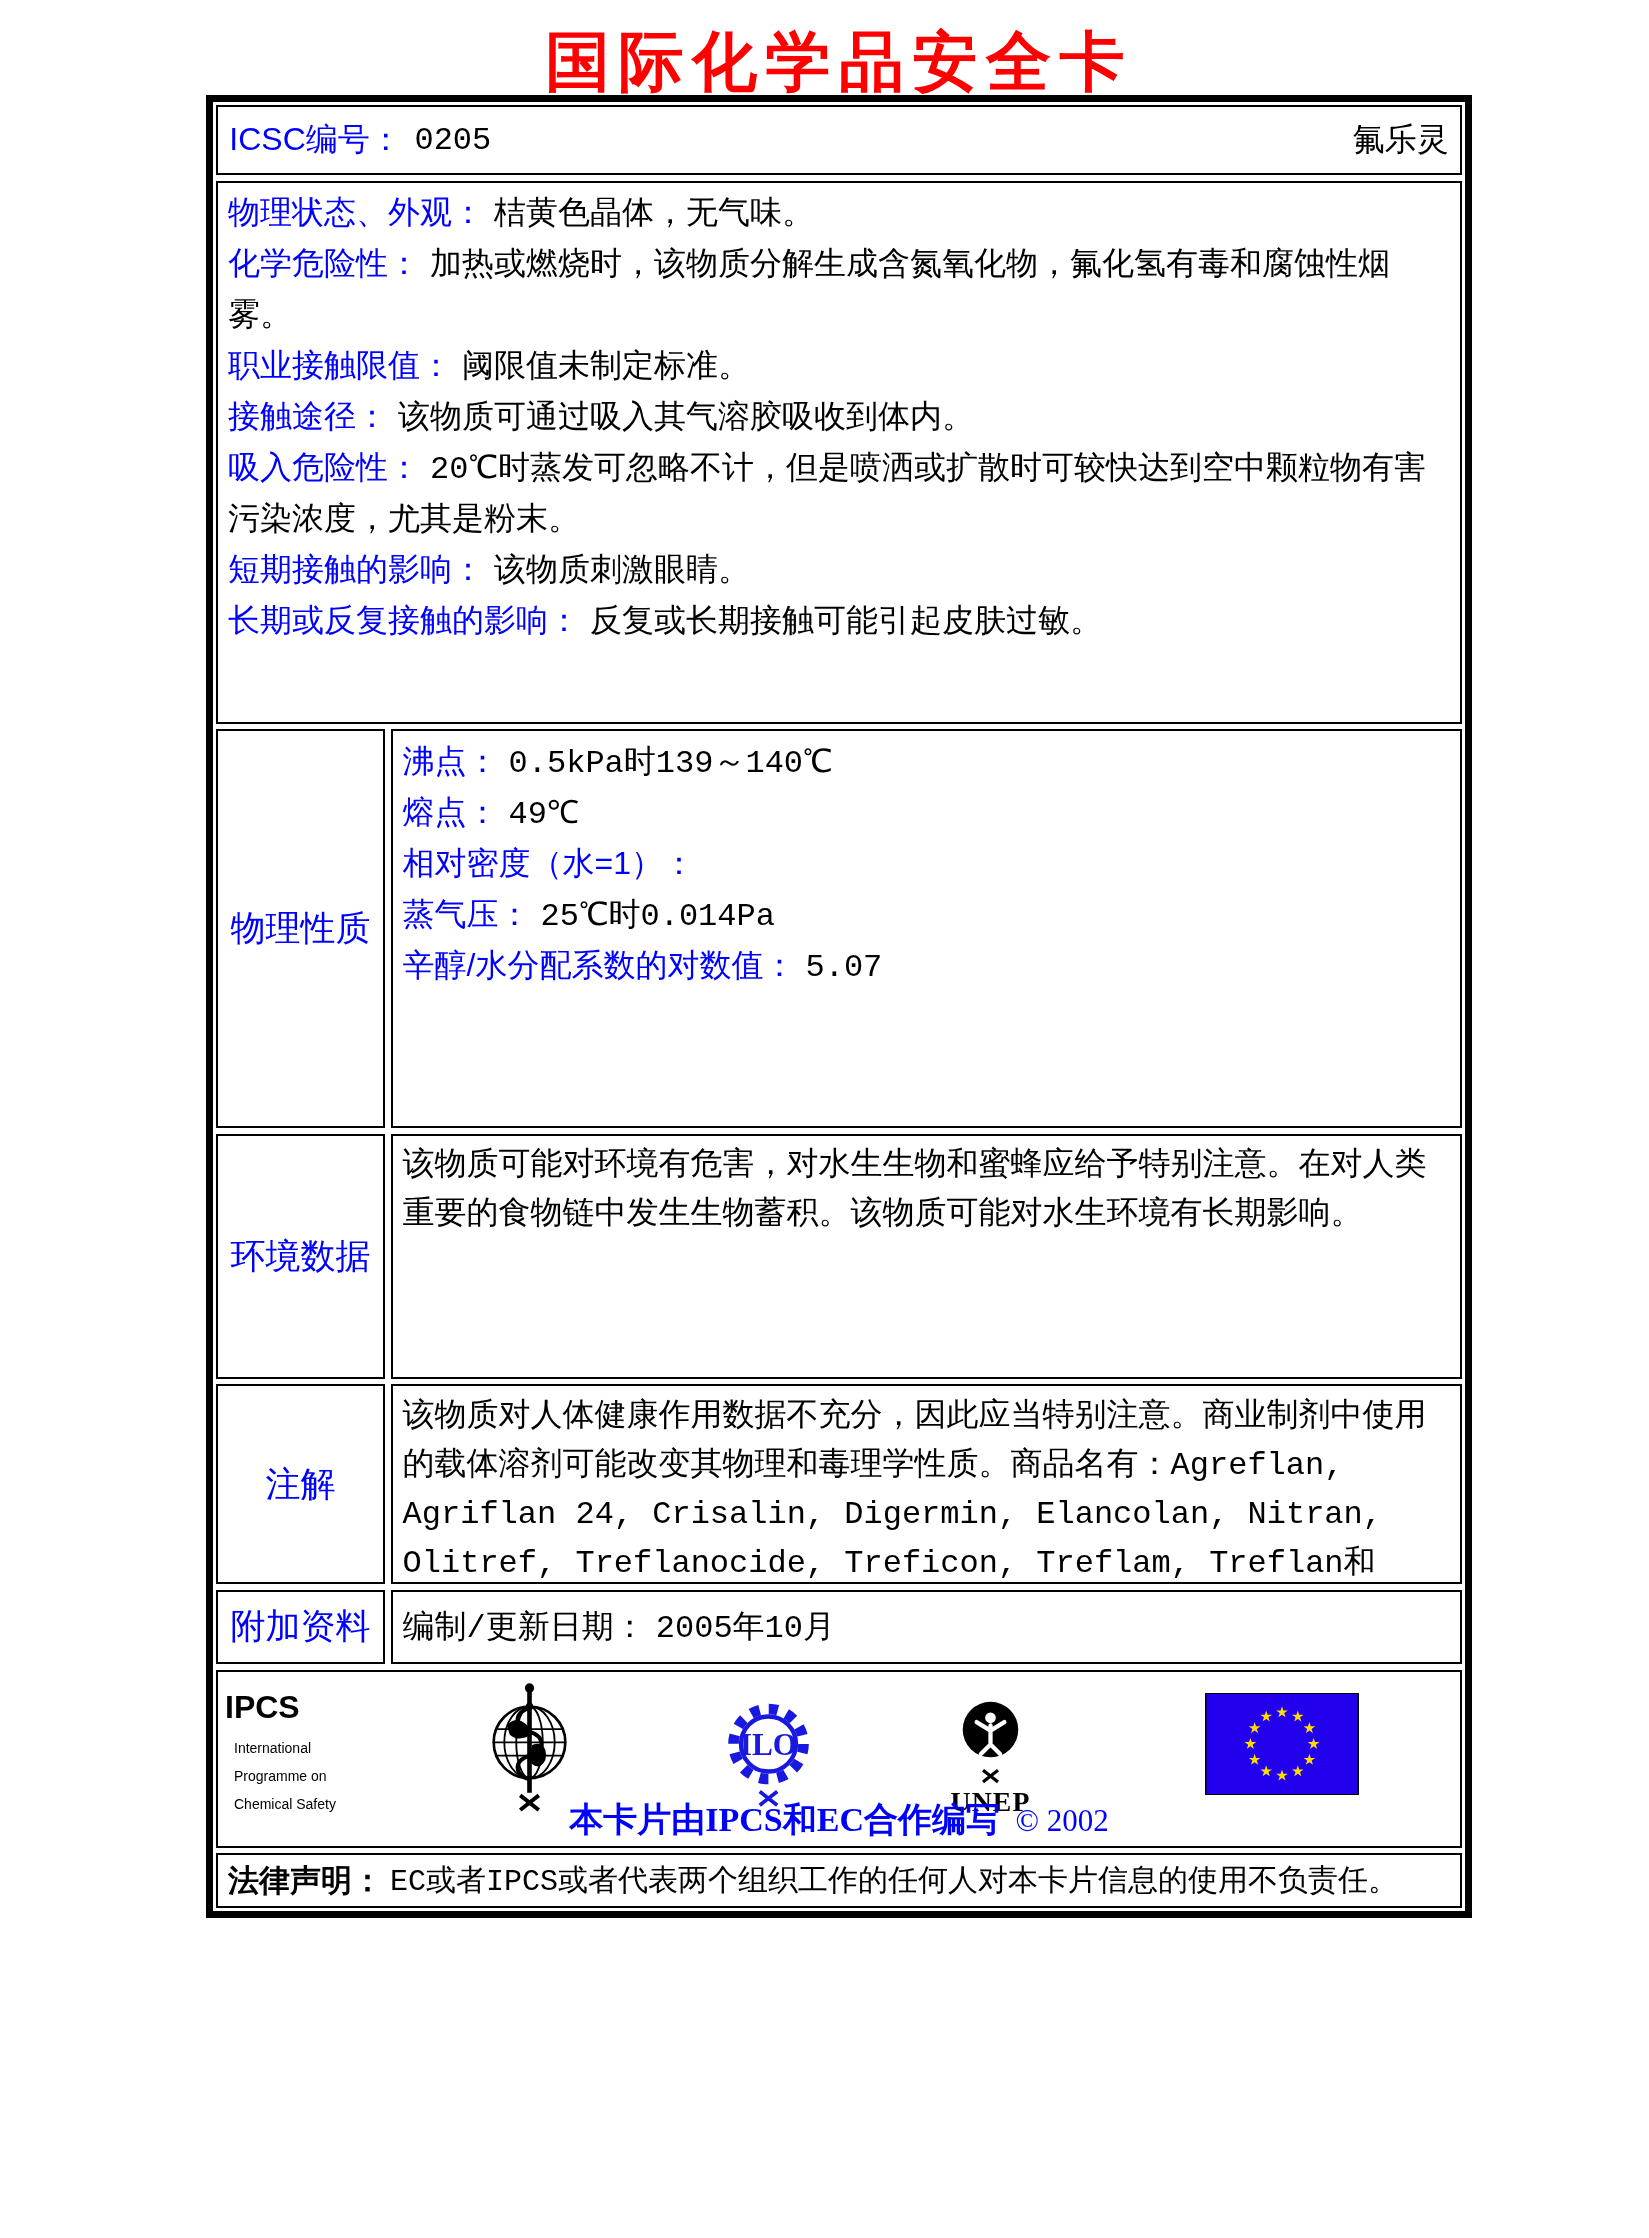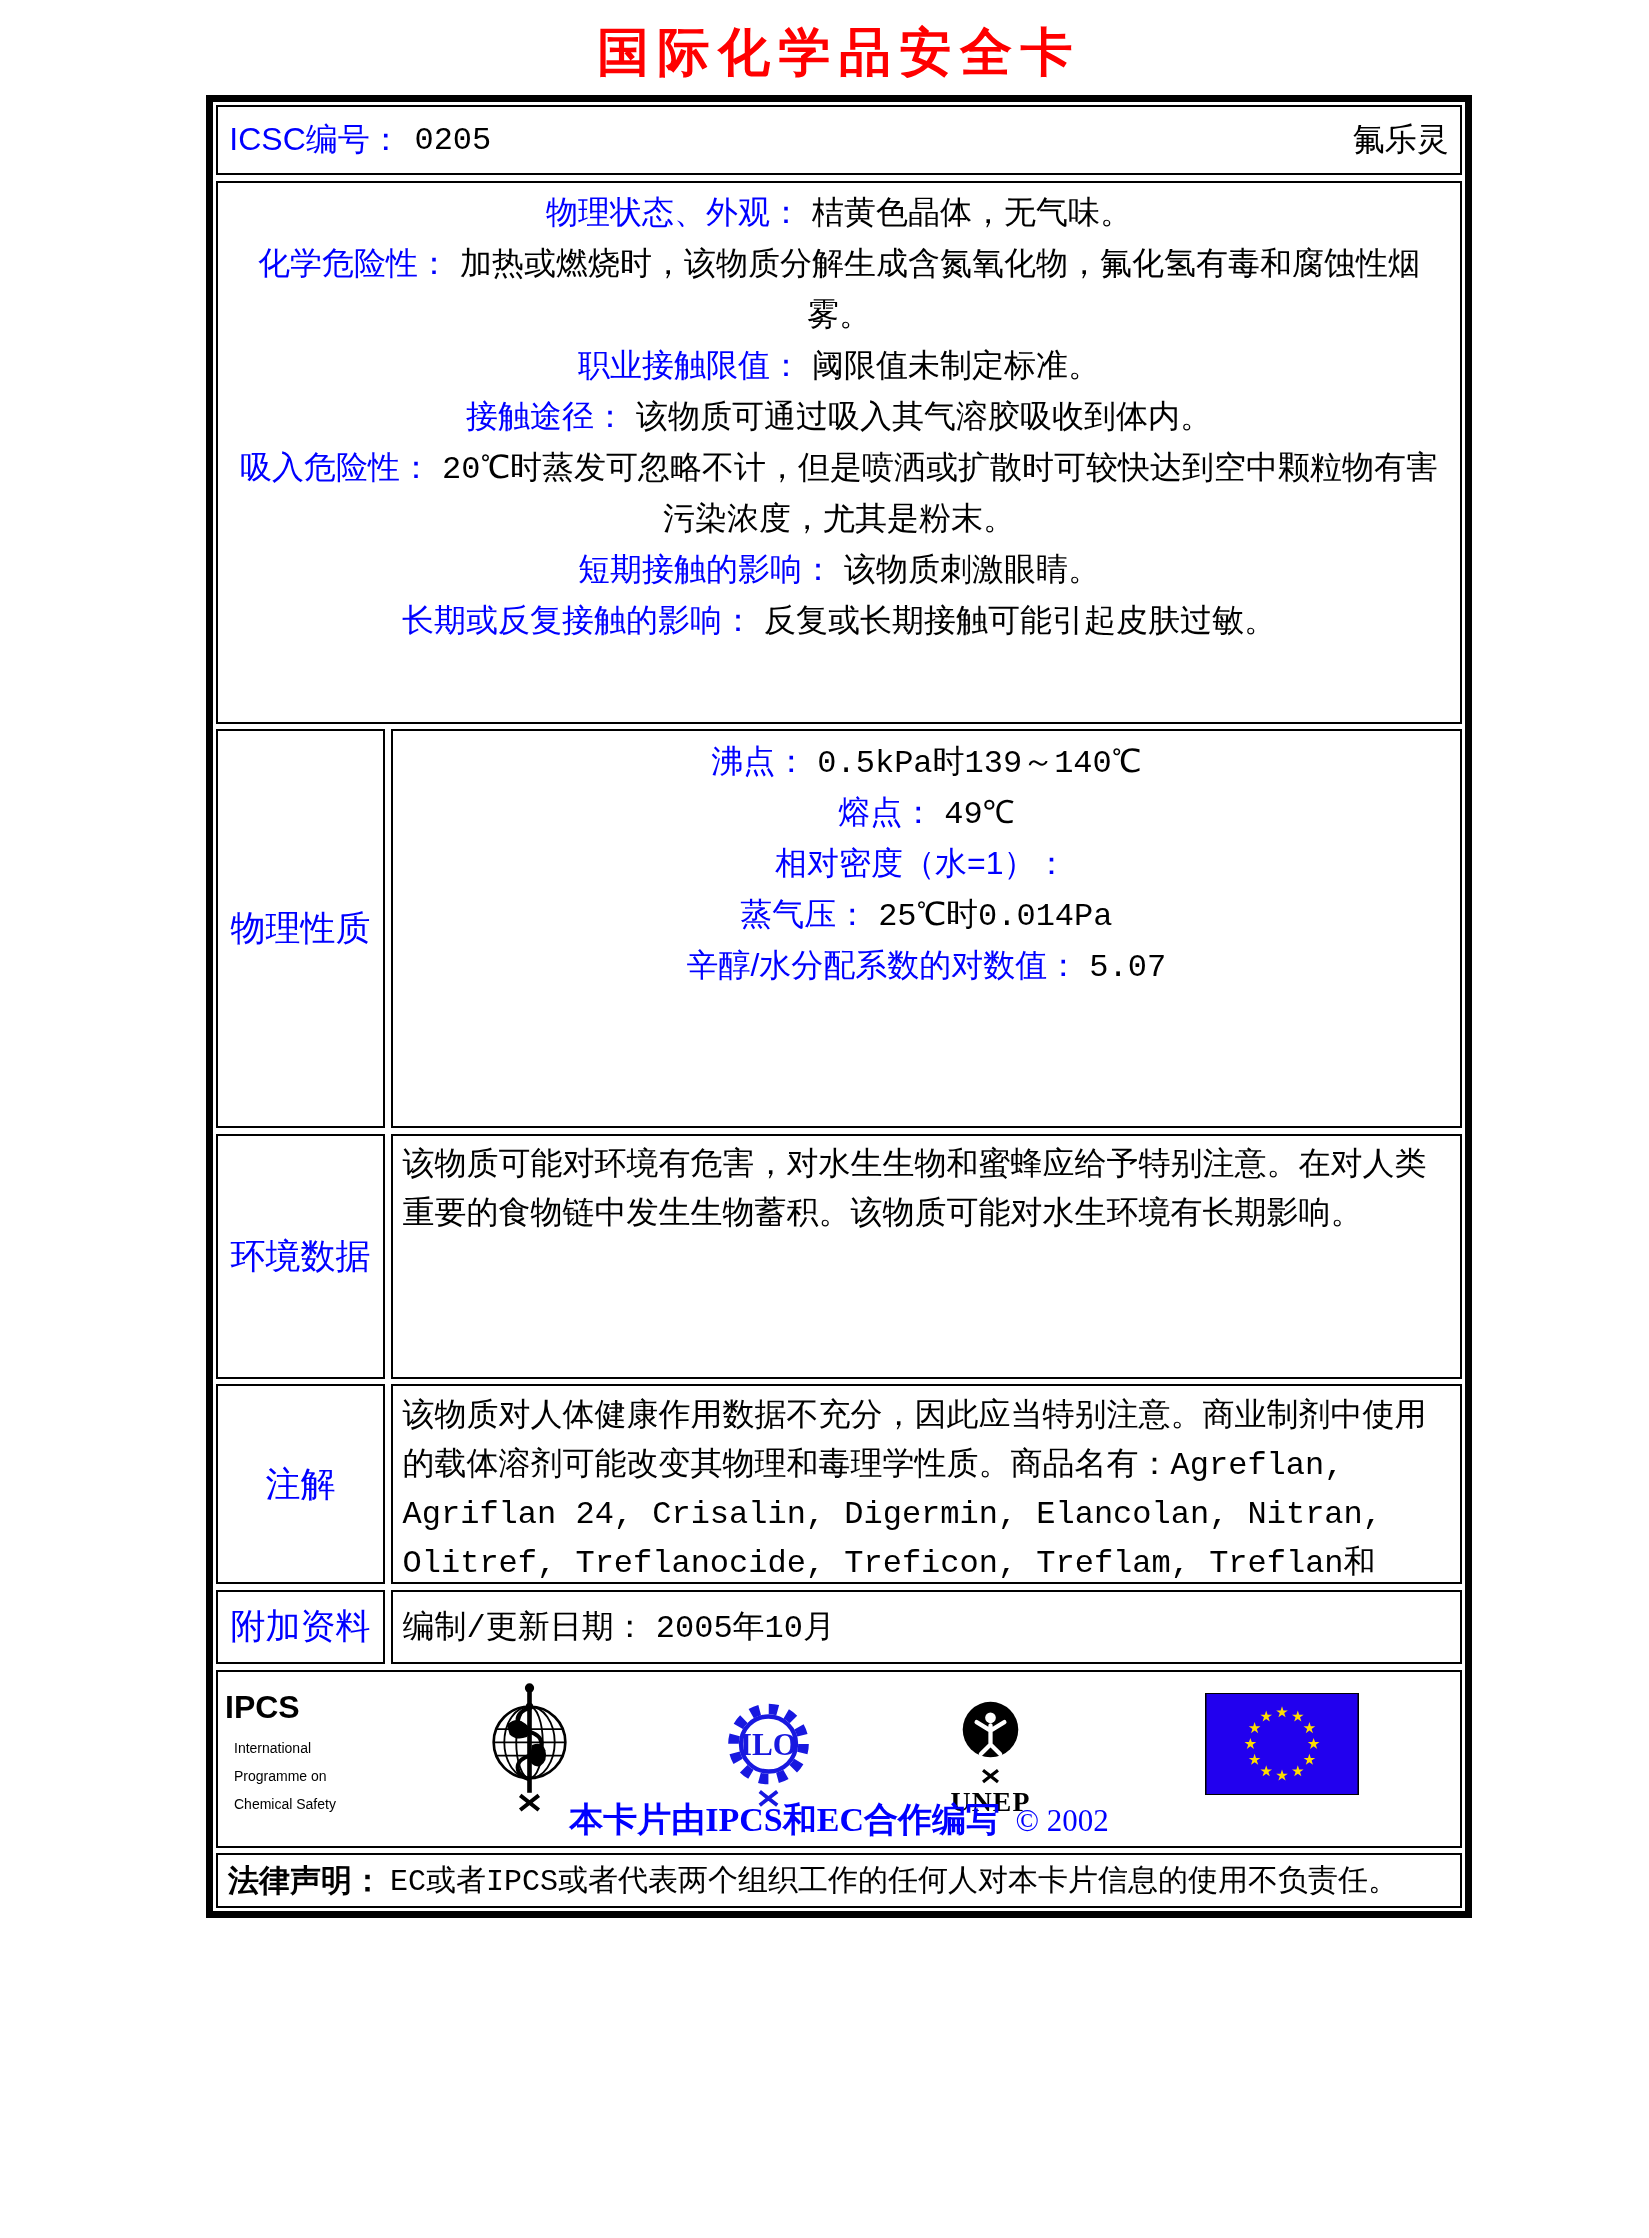--- a/index.html
+++ b/index.html
@@ -8,21 +8,21 @@
     --text-black:#000000;
     --eu-blue:#2200EE;
     --ilo-blue:#1818E0;
     --star-yellow:#FFDD00;
   }
   *{margin:0;padding:0;box-sizing:border-box;}
   html,body{background:#ffffff;}
   body{width:1649px;height:2239px;position:relative;
        font-family:"Liberation Serif","DejaVu Serif",serif;color:var(--text-black);}
   .page-title{position:absolute;left:206px;top:18.3px;width:1266px;text-align:center;
-    font-size:52px;font-weight:bold;letter-spacing:8.5px;color:var(--title-red);
+    font-size:65px;font-weight:bold;letter-spacing:8.5px;color:var(--title-red);
     font-family:"Liberation Serif","DejaVu Serif",serif;}
   .card{position:absolute;left:206px;top:95px;width:1266px;
     border:7px solid #000;background:#fff;padding:3px;
     display:flex;flex-direction:column;gap:5.6px;}
   .row{display:flex;gap:5.6px;}
   .cell{border:2.8px solid #000;background:#fff;}
   .label-cell{flex:0 0 169px;display:flex;align-items:center;justify-content:center;
     color:var(--label-blue);font-family:"Liberation Sans","DejaVu Sans",sans-serif;
     font-size:35px;}
   .content-cell{flex:1;padding:5.6px 10px;}
@@ -31,21 +31,21 @@
   .r-s2{height:399px;}
   .r-s3{height:245px;}
   .r-s4{height:200px;}
   .r-s5{height:74px;}
   .r-logos{height:178px;}
   .r-legal{height:55px;}
   .header-cell{flex:1;display:flex;align-items:center;padding:0 11.3px;font-size:32px;}
   .spacer{flex:1;}
   .field{color:var(--label-blue);font-family:"Liberation Sans","DejaVu Sans",sans-serif;}
   .mono{font-family:"Liberation Mono","DejaVu Sans Mono",monospace;margin-left:12.7px;}
-  .line{font-size:32px;line-height:49px;text-align:center;}
+  .line{font-size:32px;line-height:49px;}
   .line .val{font-family:"Liberation Mono","Liberation Serif",serif;margin-left:10px;}
   .para{font-size:32px;line-height:49px;
     font-family:"Liberation Mono","Liberation Serif",serif;}
   .centered-cell{display:flex;align-items:center;}
   .centered-cell .line{line-height:normal;}
   .centered-cell .field{color:var(--text-black);
     font-family:"Liberation Mono","Liberation Serif",serif;}
   .logos-cell{flex:1;position:relative;padding:0;}
   .ipcs-block{position:absolute;left:7px;top:17px;
     font-family:"Liberation Sans","DejaVu Sans",sans-serif;}

